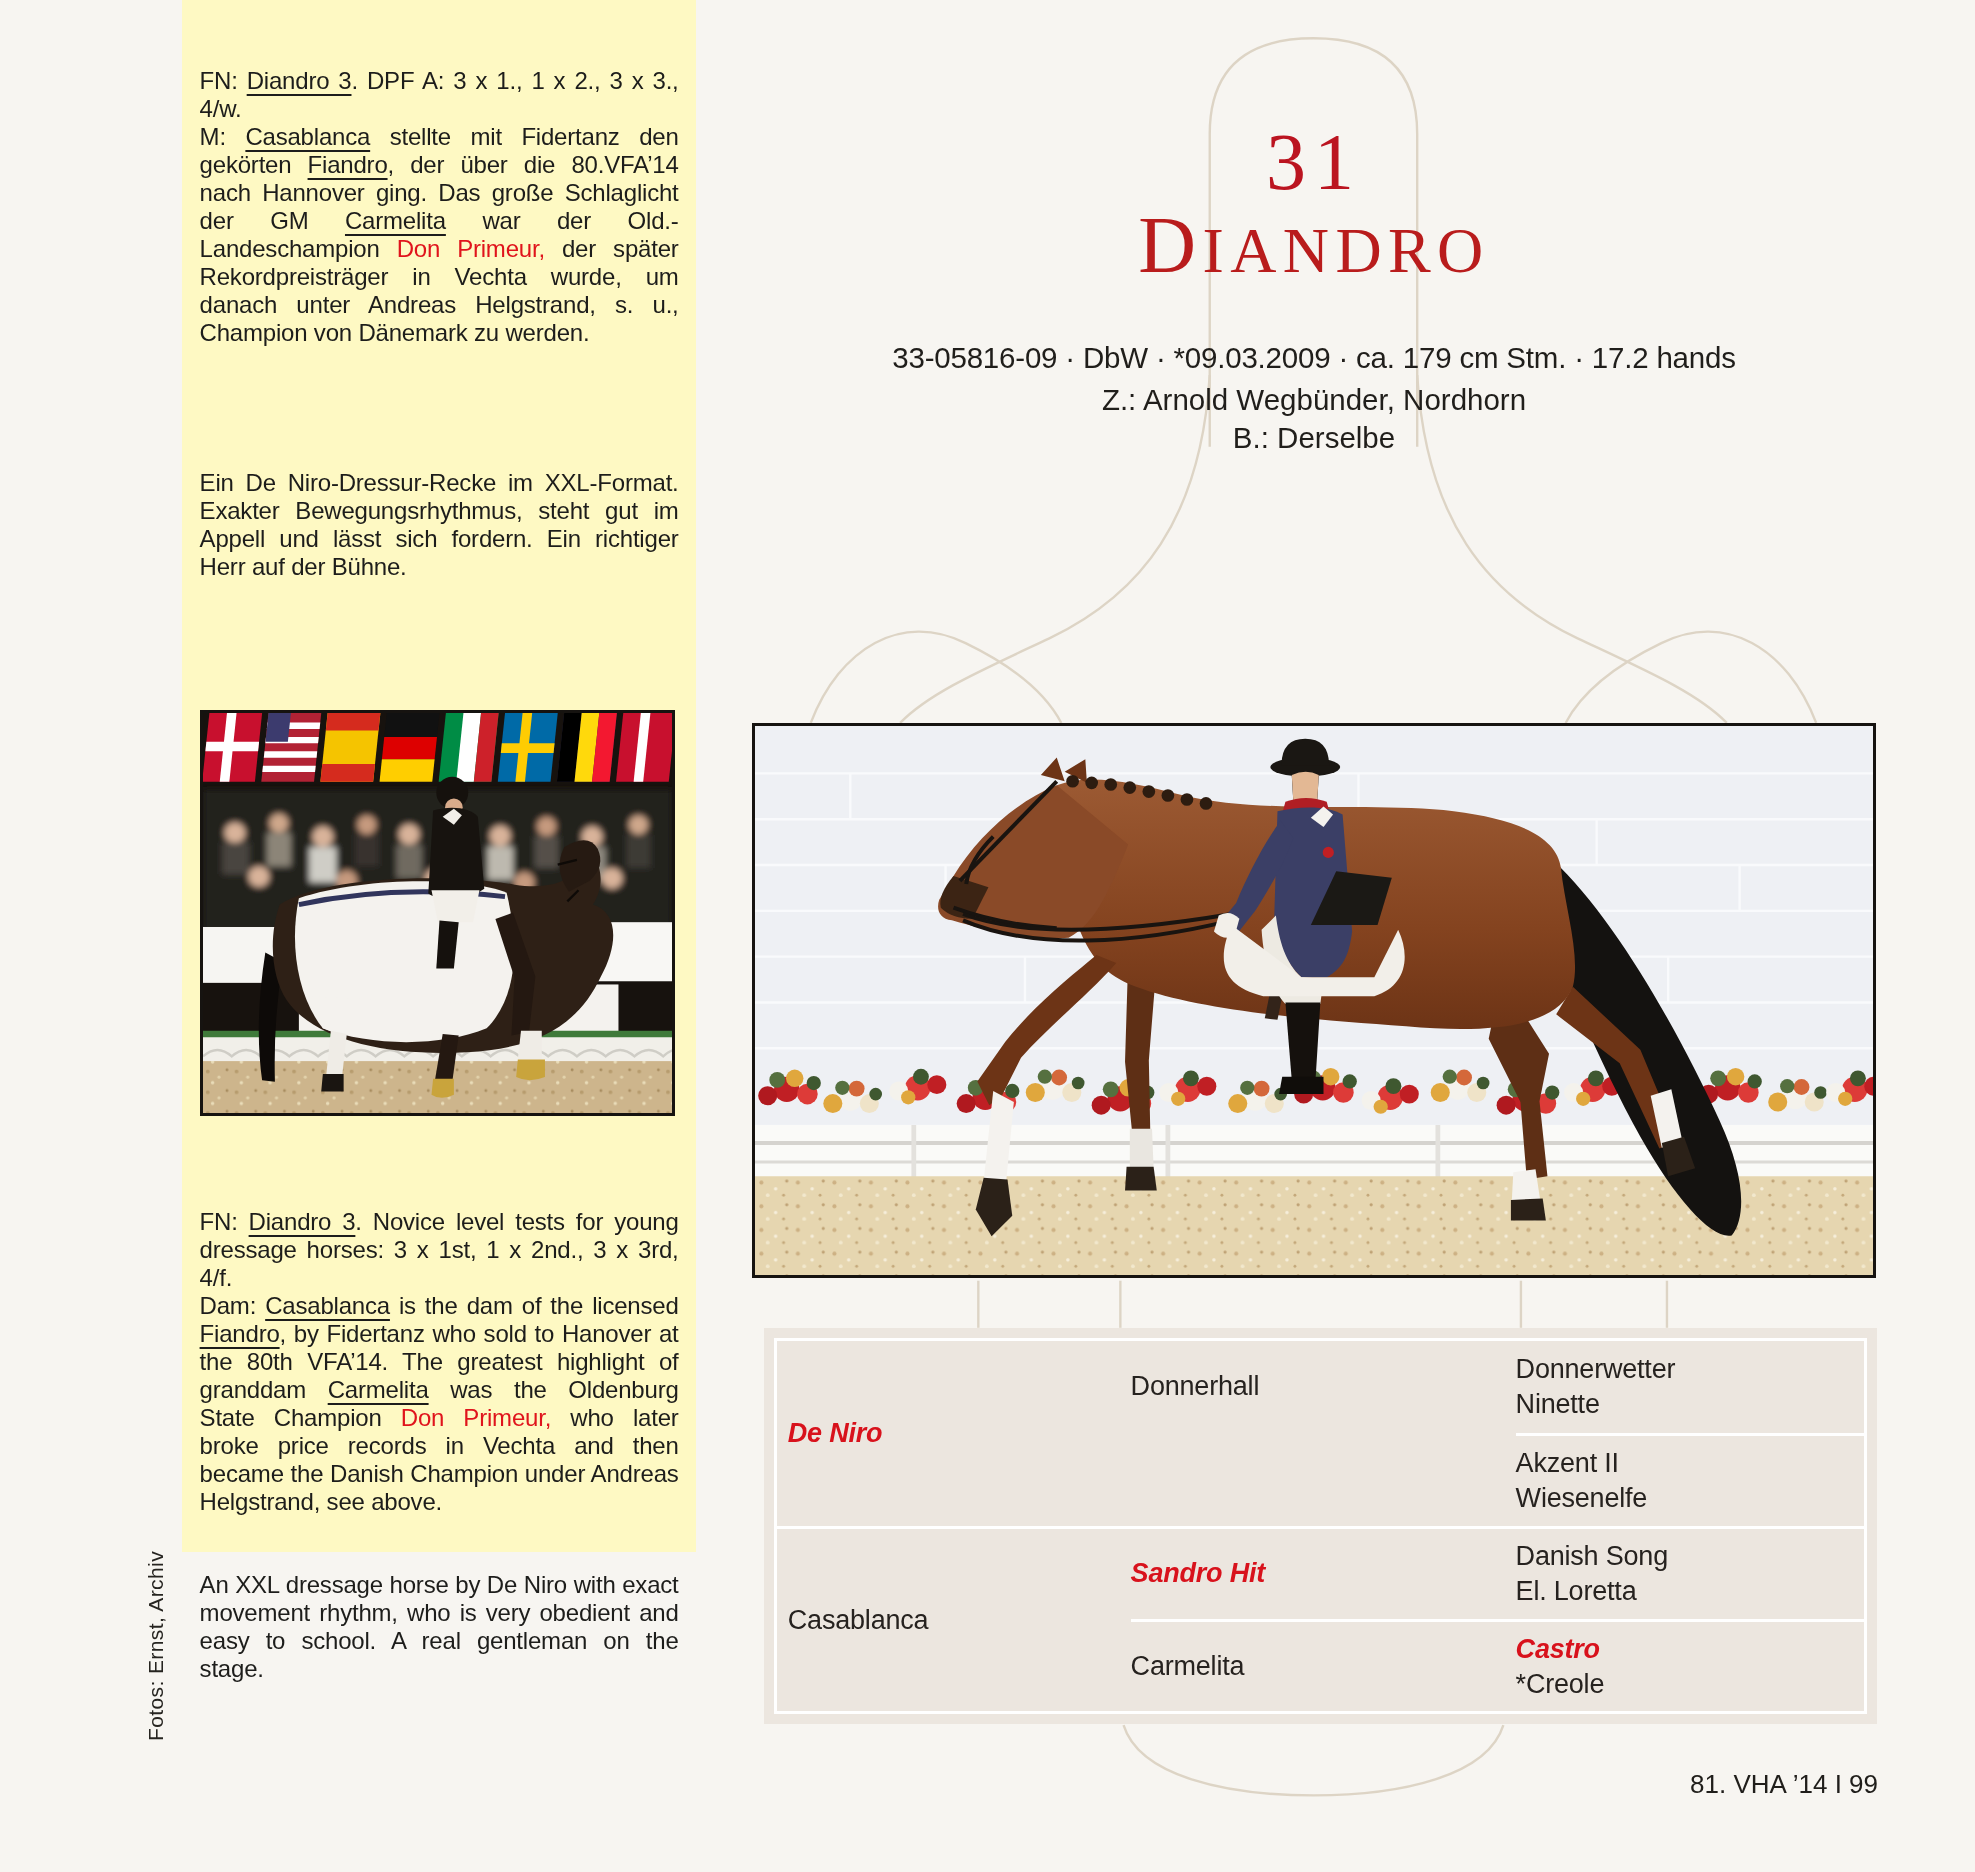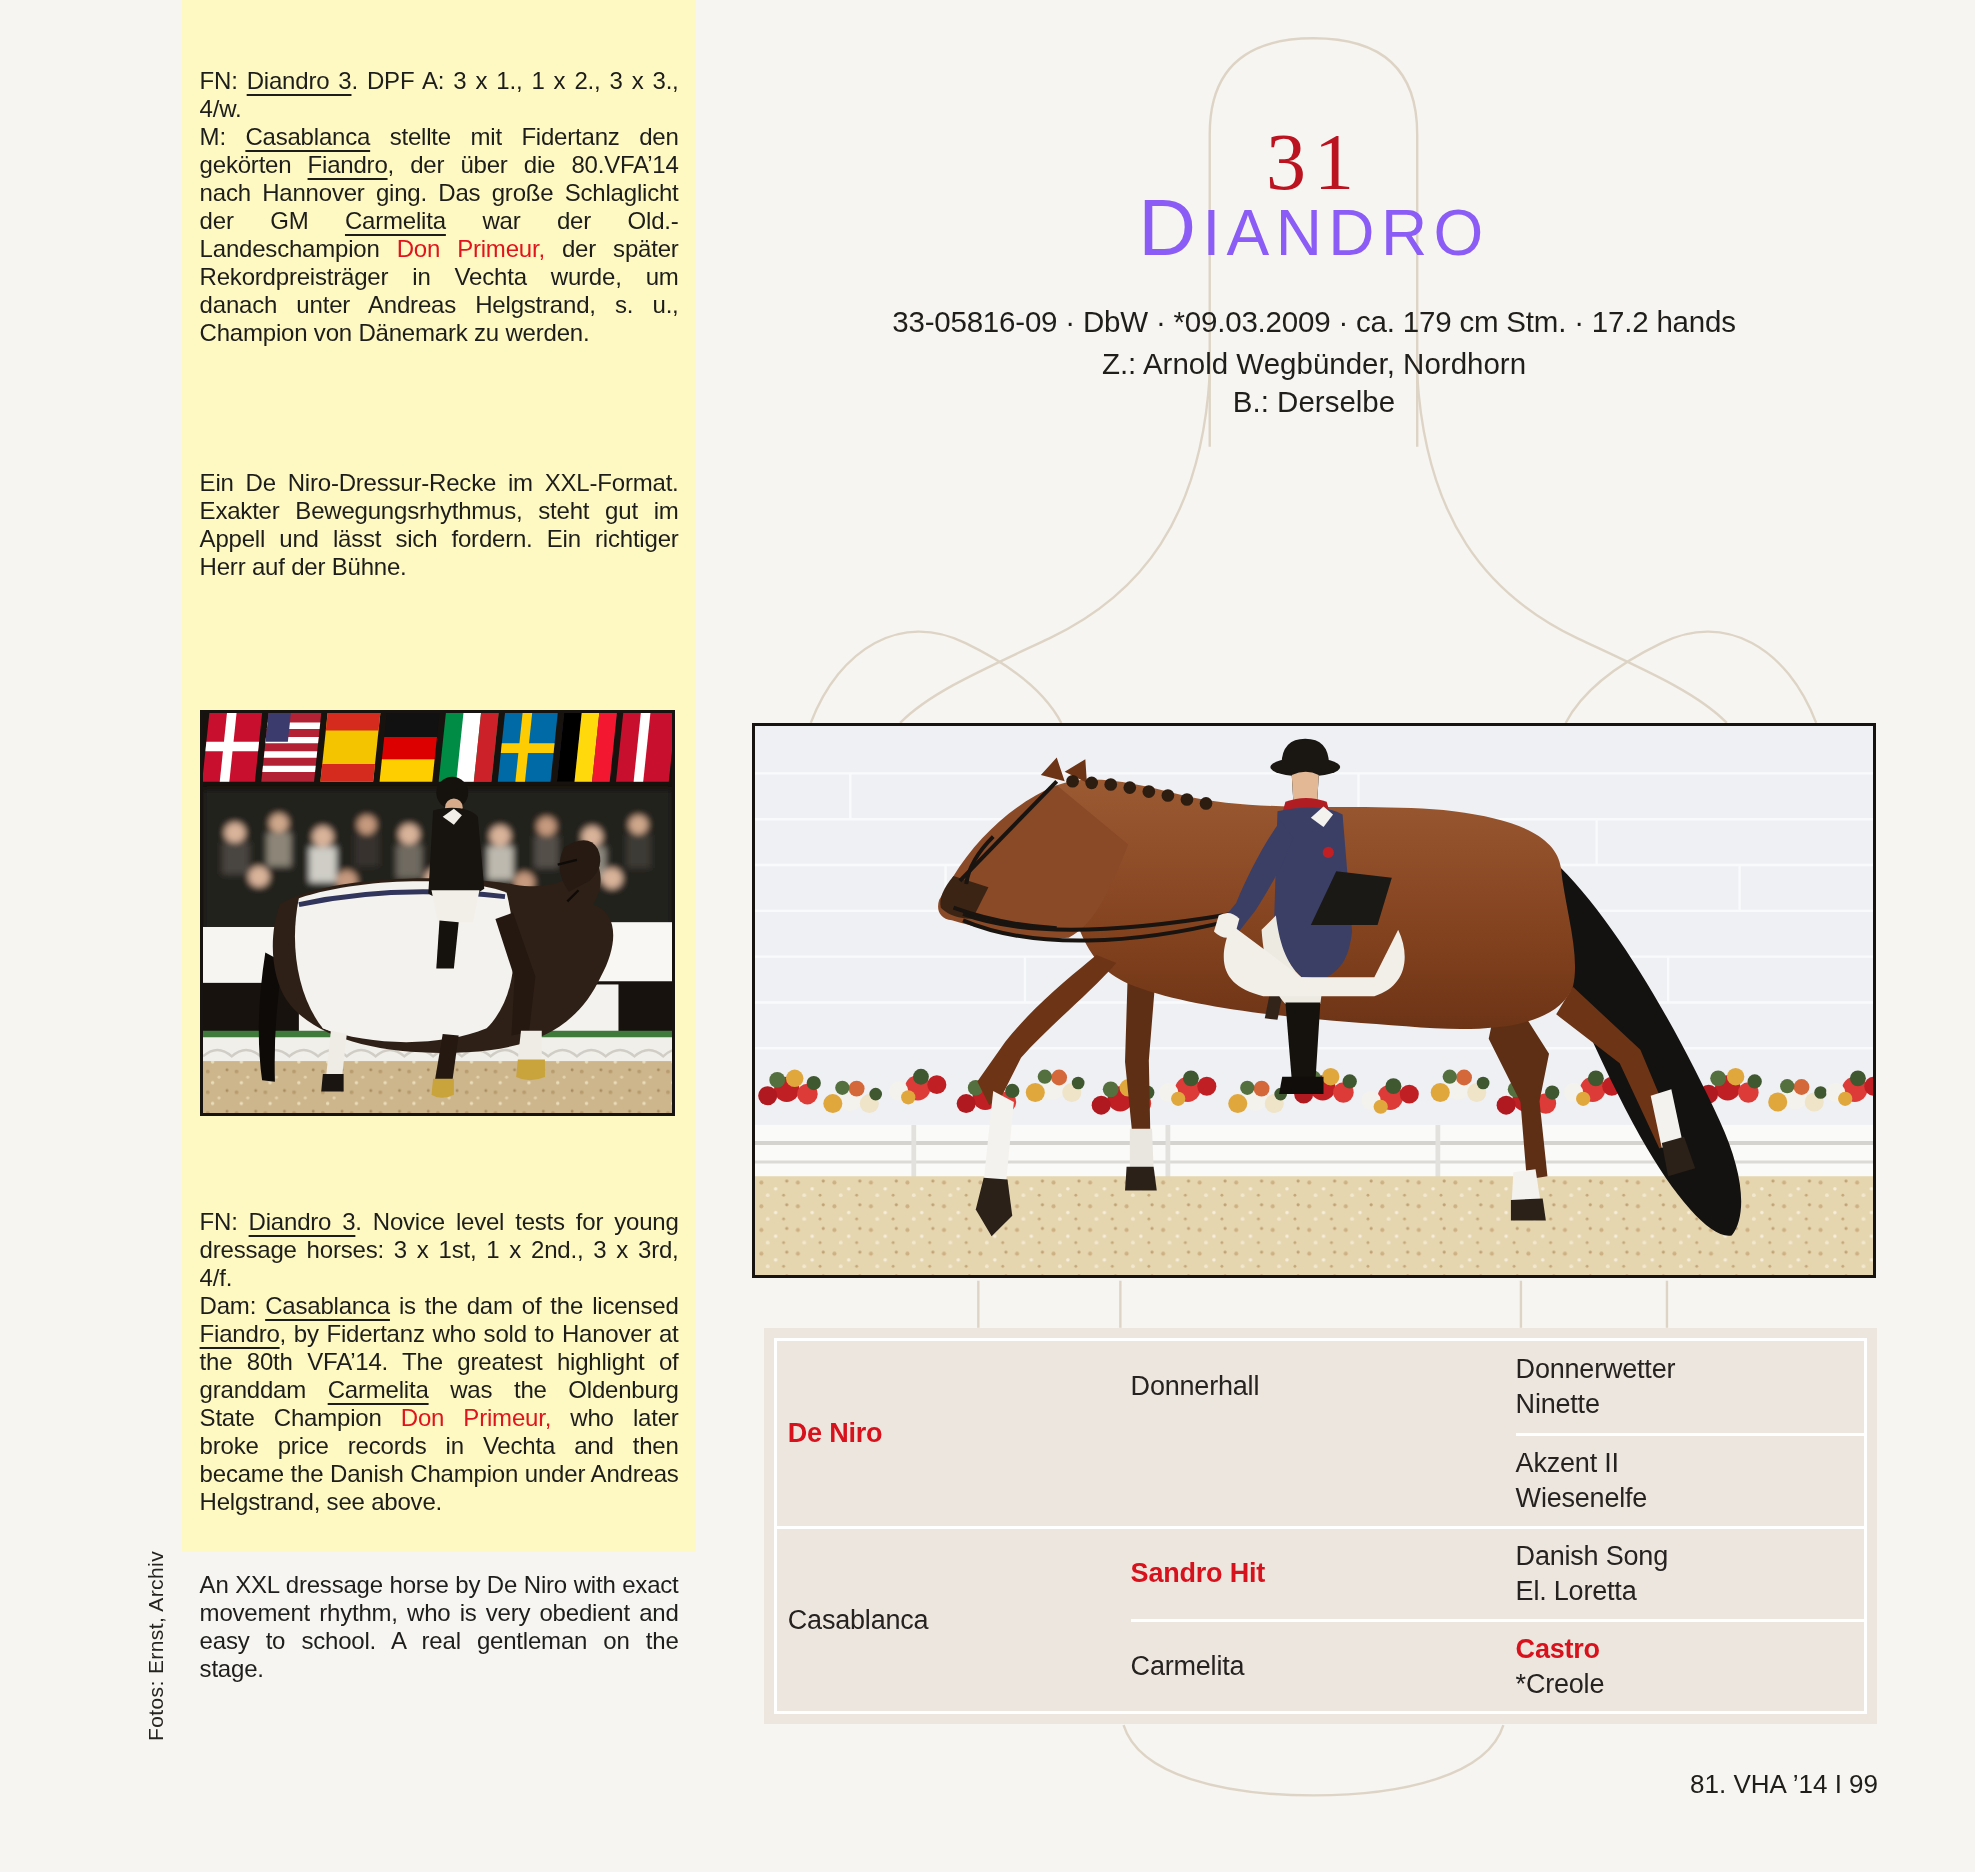--- a/index.html
+++ b/index.html
@@ -17,21 +17,21 @@
   .photo-frame{position:absolute;left:17.6px;top:710px;width:475px;height:406px;
                border:3.2px solid #161310;box-sizing:border-box;background:#17120e;}
   .photo-frame svg{display:block;width:100%;height:100%;}
   
   .photo-credit{position:absolute;left:156px;top:1646px;transform:translate(-50%,-50%) rotate(-90deg);
                 white-space:nowrap;font-size:21px;letter-spacing:0.4px;color:#262420;z-index:2;}
   
   .header{position:absolute;left:752px;top:120px;width:1124px;text-align:center;z-index:1;}
   .stallion-number{font-family:Liberation Serif, serif;font-size:80px;line-height:84px;
                    color:#bb1420;letter-spacing:8px;}
-  .stallion-name{font-family:Liberation Sans, sans-serif;color:#8b5cf6;line-height:47px;letter-spacing:6.4px;}
+  .stallion-name{font-family:Liberation Serif, serif;color:#b91c1c;line-height:83px;letter-spacing:6.4px;}
   .stallion-name .cap{font-size:80px;}
   .stallion-name .rest{font-size:64px;}
   .details-line{margin-top:31px;font-size:29.5px;letter-spacing:-0.2px;color:#201e1b;}
   .zb-line{font-size:29.5px;line-height:38px;color:#201e1b;}
   .zb-first{margin-top:6.4px;}
   
   .main-photo{position:absolute;left:752px;top:723px;width:1124px;height:555px;
               border:3.2px solid #161310;box-sizing:border-box;background:#eef0f4;z-index:1;}
   .main-photo svg{display:block;width:100%;height:100%;}
   
@@ -41,21 +41,21 @@
                   border:3.2px solid #ffffff;}
   .pedigree-grid{display:grid;width:100%;height:100%;
                  grid-template-columns:354px 385px 1fr;
                  grid-template-rows:repeat(4,1fr);}
   .cell{display:flex;flex-direction:column;justify-content:center;
         font-size:27px;line-height:35px;color:#26221f;letter-spacing:-0.2px;}
   .cell.c1{padding-left:11.2px;}
   .bt{border-top:3.2px solid #ffffff;}
   .sire-cell{grid-column:1;grid-row:1/3;}
   .dam-cell{grid-column:1;grid-row:3/5;}
-  .r-bold{color:#d8121c;font-weight:bold;}
+  .r-bold{color:#d8121c;font-weight:bold;font-style:italic;}
   
   .page-number{position:absolute;right:97px;top:1757px;font-size:26px;color:#201e1b;z-index:1;margin-top:12px;}
 </style>
 </head>
 <body>
 
 <div class="page">
 
   <svg class="ornament" width="1975" height="1872" viewBox="0 0 2475 2346">
     <path d="M1516 560 L1516 168 Q1516 48 1646 48 Q1776 48 1776 168 L1776 560"></path>

